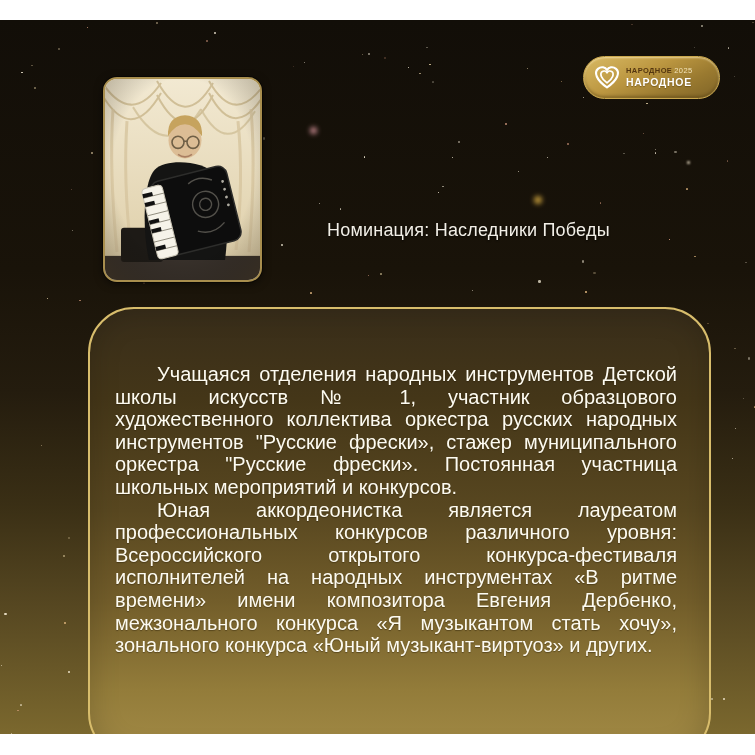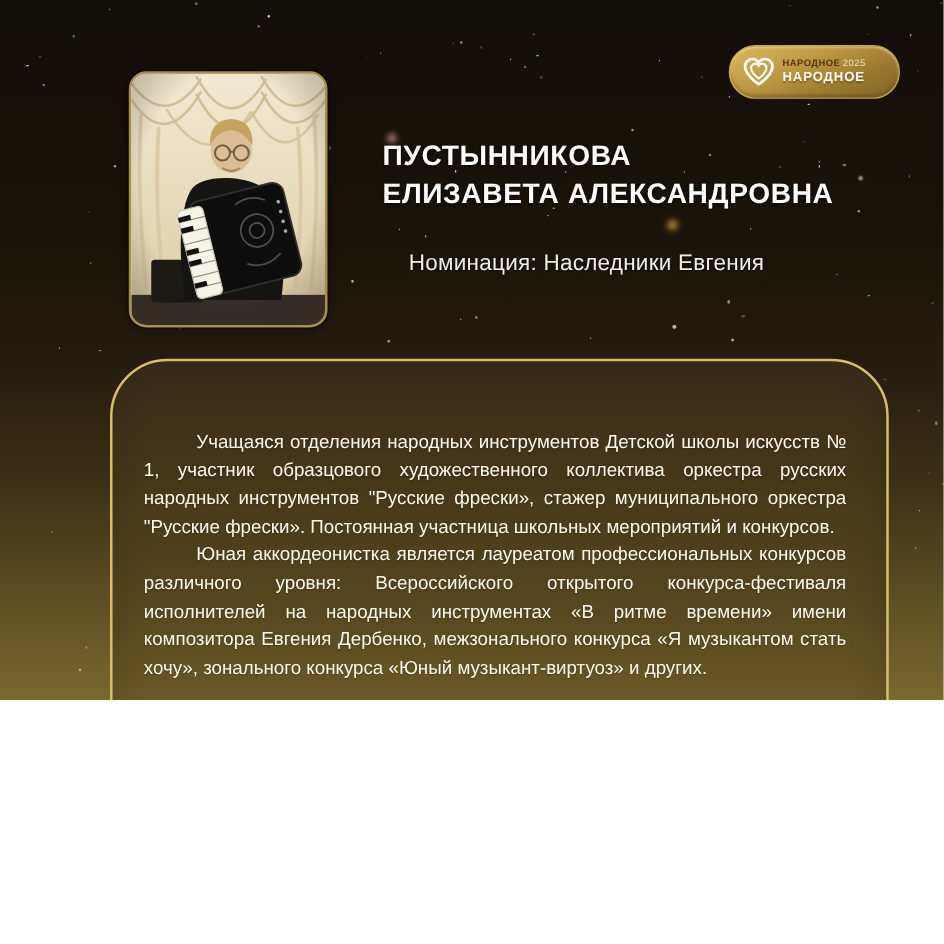--- a/index.html
+++ b/index.html
@@ -1,22 +1,23 @@
 <!DOCTYPE html>
 <html lang="ru"><head>
 <meta charset="utf-8">
 <style>
   html,body{margin:0;padding:0;}
   body{width:755px;height:755px;font-family:"Liberation Sans",sans-serif;}
 
   .poster{
-    position:relative;width:755px;height:560px;overflow:hidden;
+    position:relative;width:755px;height:714px;overflow:hidden;
     background:linear-gradient(180deg,
       #120e08 0%, #191309 35%, #241c0e 52%,
       #3a2f15 68%, #564721 82%, #7b682e 100%);
+    margin-top:20px;
   }
 
   #stars{position:absolute;inset:0;pointer-events:none;}
   #stars i{position:absolute;display:block;border-radius:50%;}
 
   
   .photo-frame{
     position:absolute;left:103px;top:57px;width:155px;height:201px;
     border:2px solid #a88e4e;border-radius:14px;overflow:hidden;
     box-shadow:0 0 0 1px rgba(0,0,0,.45), 0 2px 8px rgba(0,0,0,.5);
@@ -58,21 +59,21 @@
     position:absolute;left:88px;top:287px;width:623px;height:452px;
     box-sizing:border-box;border:2px solid #d8bd6c;border-radius:46px;
     background:linear-gradient(180deg,
       #382d1a 0%, #443618 20%, #584720 45%,
       #725d2a 65%, #937c3a 85%, #a38b46 100%);
     padding:54px 32px 0 25px;
     box-shadow:inset 0 0 30px rgba(0,0,0,.18);
   }
   .bio-card p{
     margin:0;text-indent:42px;text-align:justify;
-    font-size:15px;line-height:22.6px;color:#fdfbf1;
+    font-size:20px;line-height:22.6px;color:#fdfbf1;
     text-shadow:0 1px 1px rgba(40,28,5,.45);
   }
 </style>
 </head>
 <body>
 
 <div class="poster">
 
   <div id="stars">
       <i style="left: 142.673px; top: 262.41px; width: 1.85313px; height: 1.85313px; background: rgb(233, 169, 138); opacity: 0.27;"></i>
@@ -340,24 +341,20 @@
       <path d="M17 22.5 C9.5 17 8 11.5 11 9 C13.2 7.2 15.8 8.2 17 10.3 C18.2 8.2 20.8 7.2 23 9 C26 11.5 24.5 17 17 22.5 Z" fill="none" stroke="#ffffff" stroke-width="2" stroke-linejoin="round"></path>
     </svg>
     <div class="badge-text">
       <div class="badge-line1">
         <span>НАРОДНОЕ</span><span class="year">2025</span>
       </div>
       <div class="badge-line2">НАРОДНОЕ</div>
     </div>
   </div>
 
-  <h1 class="name">
-    <span>ПУСТЫННИКОВА</span>
-    <span>ЕЛИЗАВЕТА АЛЕКСАНДРОВНА</span>
-  </h1>
-  <div class="nomination">Номинация: Наследники Евгения</div>
+  <div class="nomination">Номинация: Наследники Победы</div>
 
   <div class="bio-card">
     <p>Учащаяся отделения народных инструментов Детской школы искусств № 1, участник образцового художественного коллектива оркестра русских народных инструментов "Русские фрески», стажер муниципального оркестра "Русские фрески». Постоянная участница школьных мероприятий и конкурсов.</p>
     <p>Юная аккордеонистка является лауреатом профессиональных конкурсов различного уровня: Всероссийского открытого конкурса-фестиваля исполнителей на народных инструментах «В ритме времени» имени композитора Евгения Дербенко, межзонального конкурса «Я музыкантом стать хочу», зонального конкурса «Юный музыкант-виртуоз» и других.</p>
   </div>
 
 </div>
 
 </body></html>

